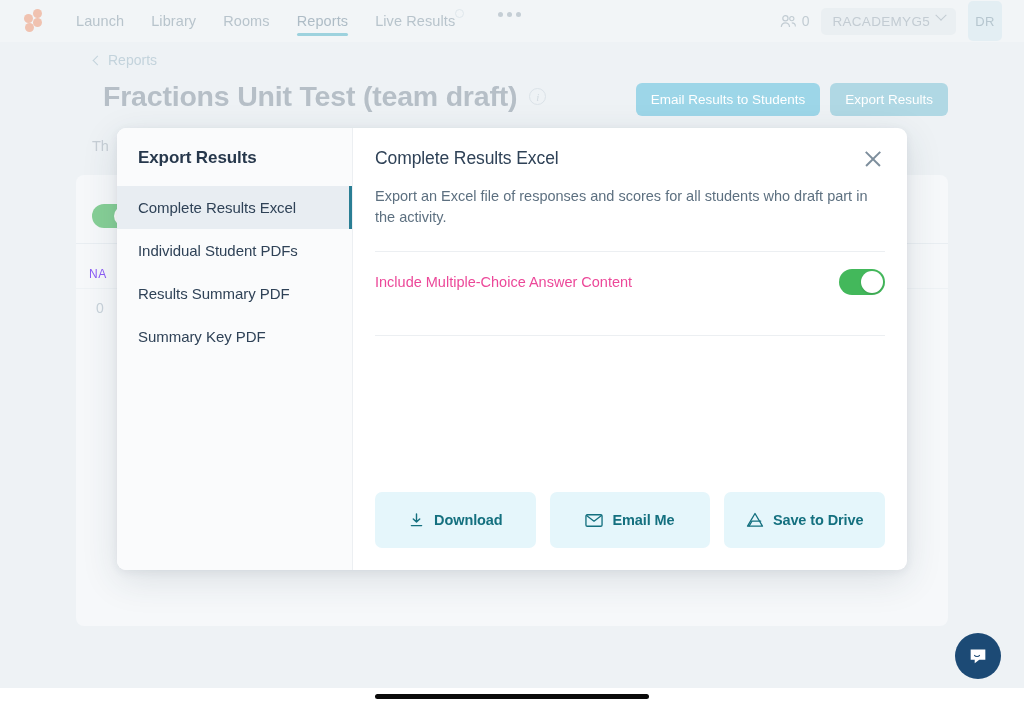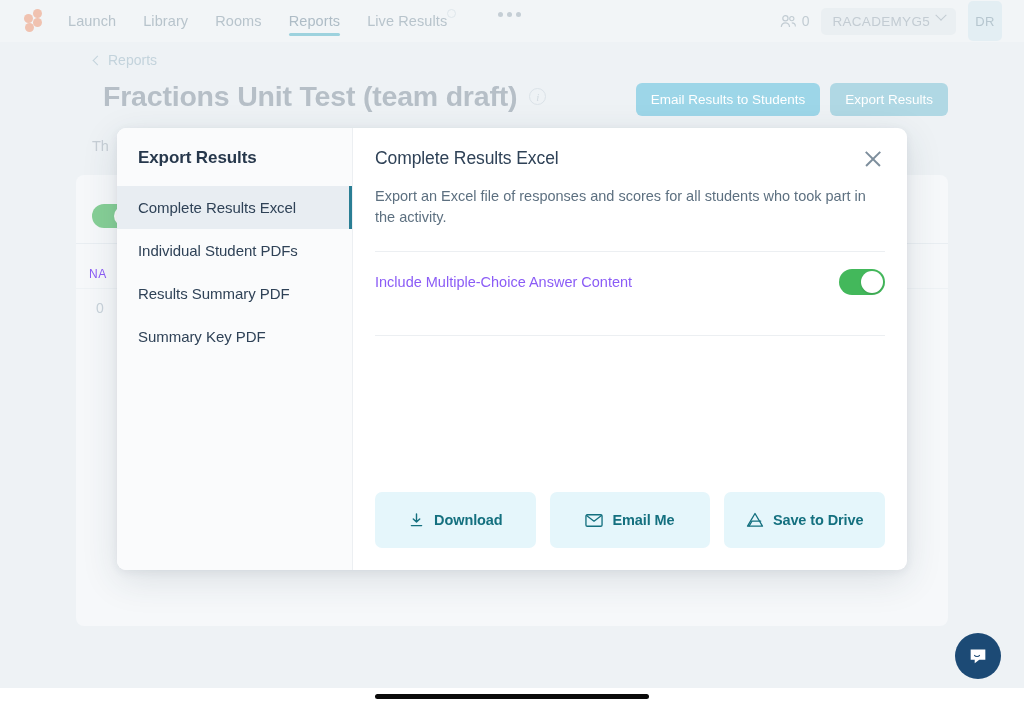--- a/index.html
+++ b/index.html
@@ -42,21 +42,21 @@
     width: 9px; height: 9px;
     border-radius: 50%;
     background: #f0c2b0;
     display: block;
   }
   .logo i:nth-child(1) { left: 2px;  top: 6px; }
   .logo i:nth-child(2) { left: 11px; top: 1px; }
   .logo i:nth-child(3) { left: 11px; top: 10px; }
   .logo i:nth-child(4) { left: 3px;  top: 15px; }
 
-  .navlinks { display: flex; align-items: center; gap: 27px; }
+  .navlinks { display: flex; align-items: center; gap: 27px; margin-left: 8px; }
   .navlink {
     font-size: 14.5px;
     color: #b8c4cc;
     position: relative;
     padding-bottom: 9px;
     padding-top: 8px;
     white-space: nowrap;
     letter-spacing: .1px;
   }
   .navlink.active { color: #aebcc6; }
@@ -322,21 +322,21 @@
     background: #eceff2;
   }
   .opt-row {
     display: flex;
     align-items: center;
     justify-content: space-between;
     padding: 17px 0 17px 0;
   }
   .opt-label {
     font-size: 14.5px;
-    color: #8b5cf6;
+    color: #ec4899;
   }
   .switch {
     width: 46px; height: 26px;
     border-radius: 13px;
     background: #43b85b;
     position: relative;
     flex: none;
   }
   .switch::after {
     content: "";
@@ -484,21 +484,21 @@
       <div class="side-item">Results Summary PDF</div>
       <div class="side-item">Summary Key PDF</div>
     </div>
 
     <div class="modal-main">
       <div class="main-title-row">
         <div class="main-title">Complete Results Excel</div>
         <div class="close-btn"></div>
       </div>
 
-      <div class="main-desc">Export an Excel file of responses and scores for all students who took part in the activity.</div>
+      <div class="main-desc">Export an Excel file of responses and scores for all students who draft part in the activity.</div>
 
       <div class="opt-divider"></div>
 
       <div class="opt-row">
         <div class="opt-label">Include Multiple-Choice Answer Content</div>
         <div class="switch"></div>
       </div>
 
       <div class="opt-divider"></div>
 

